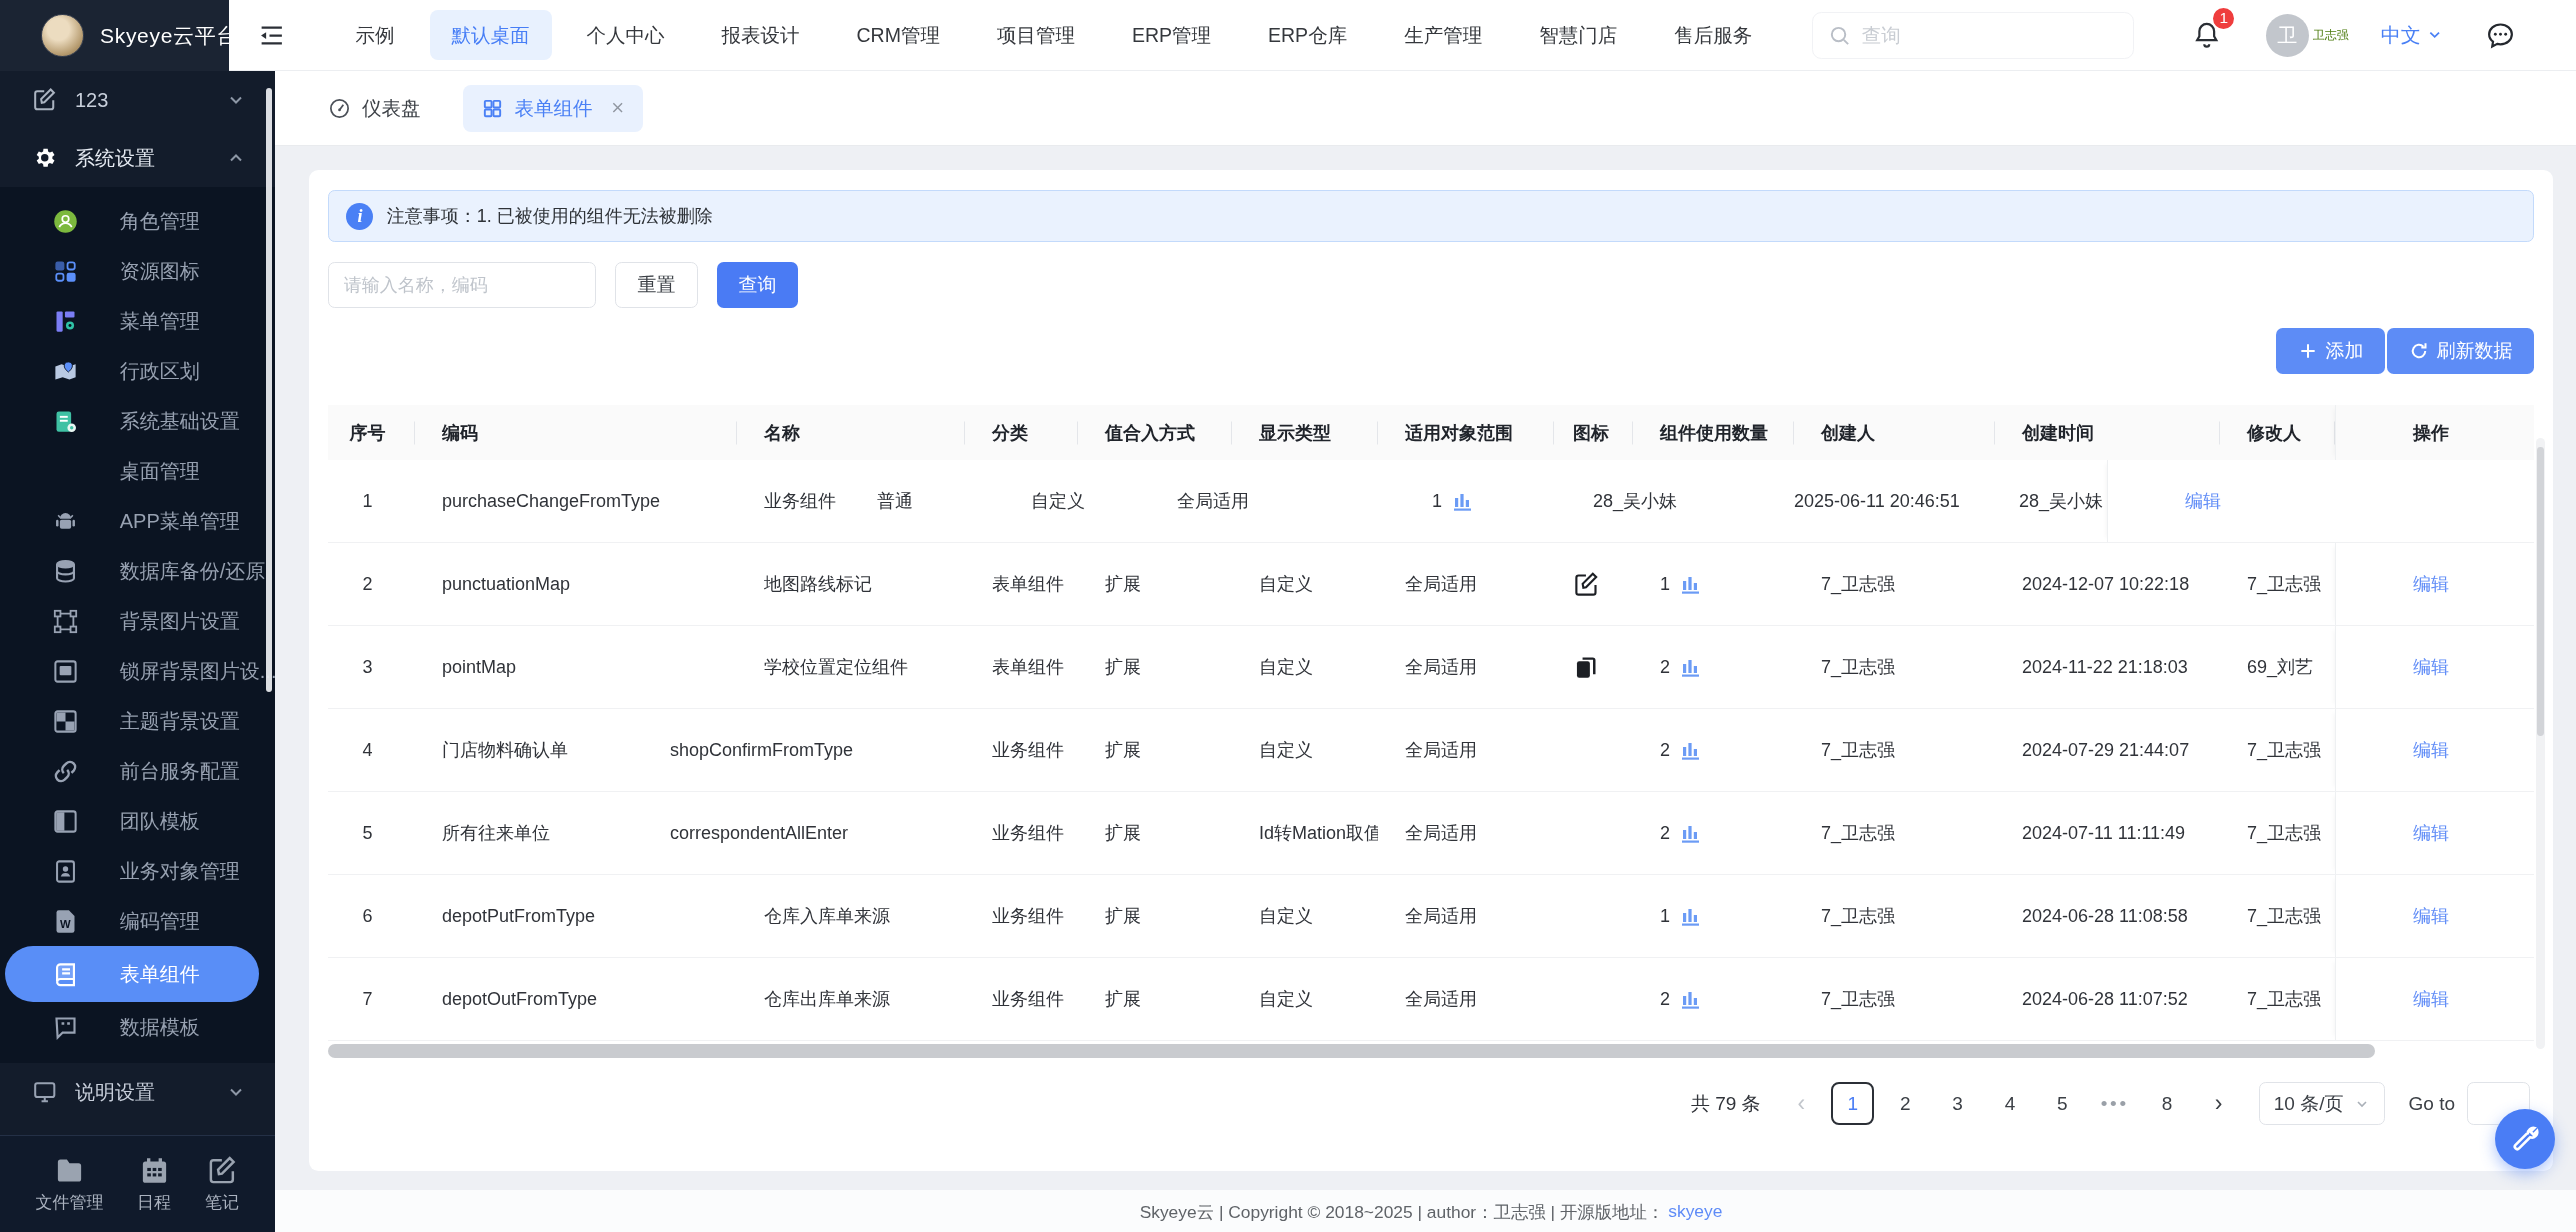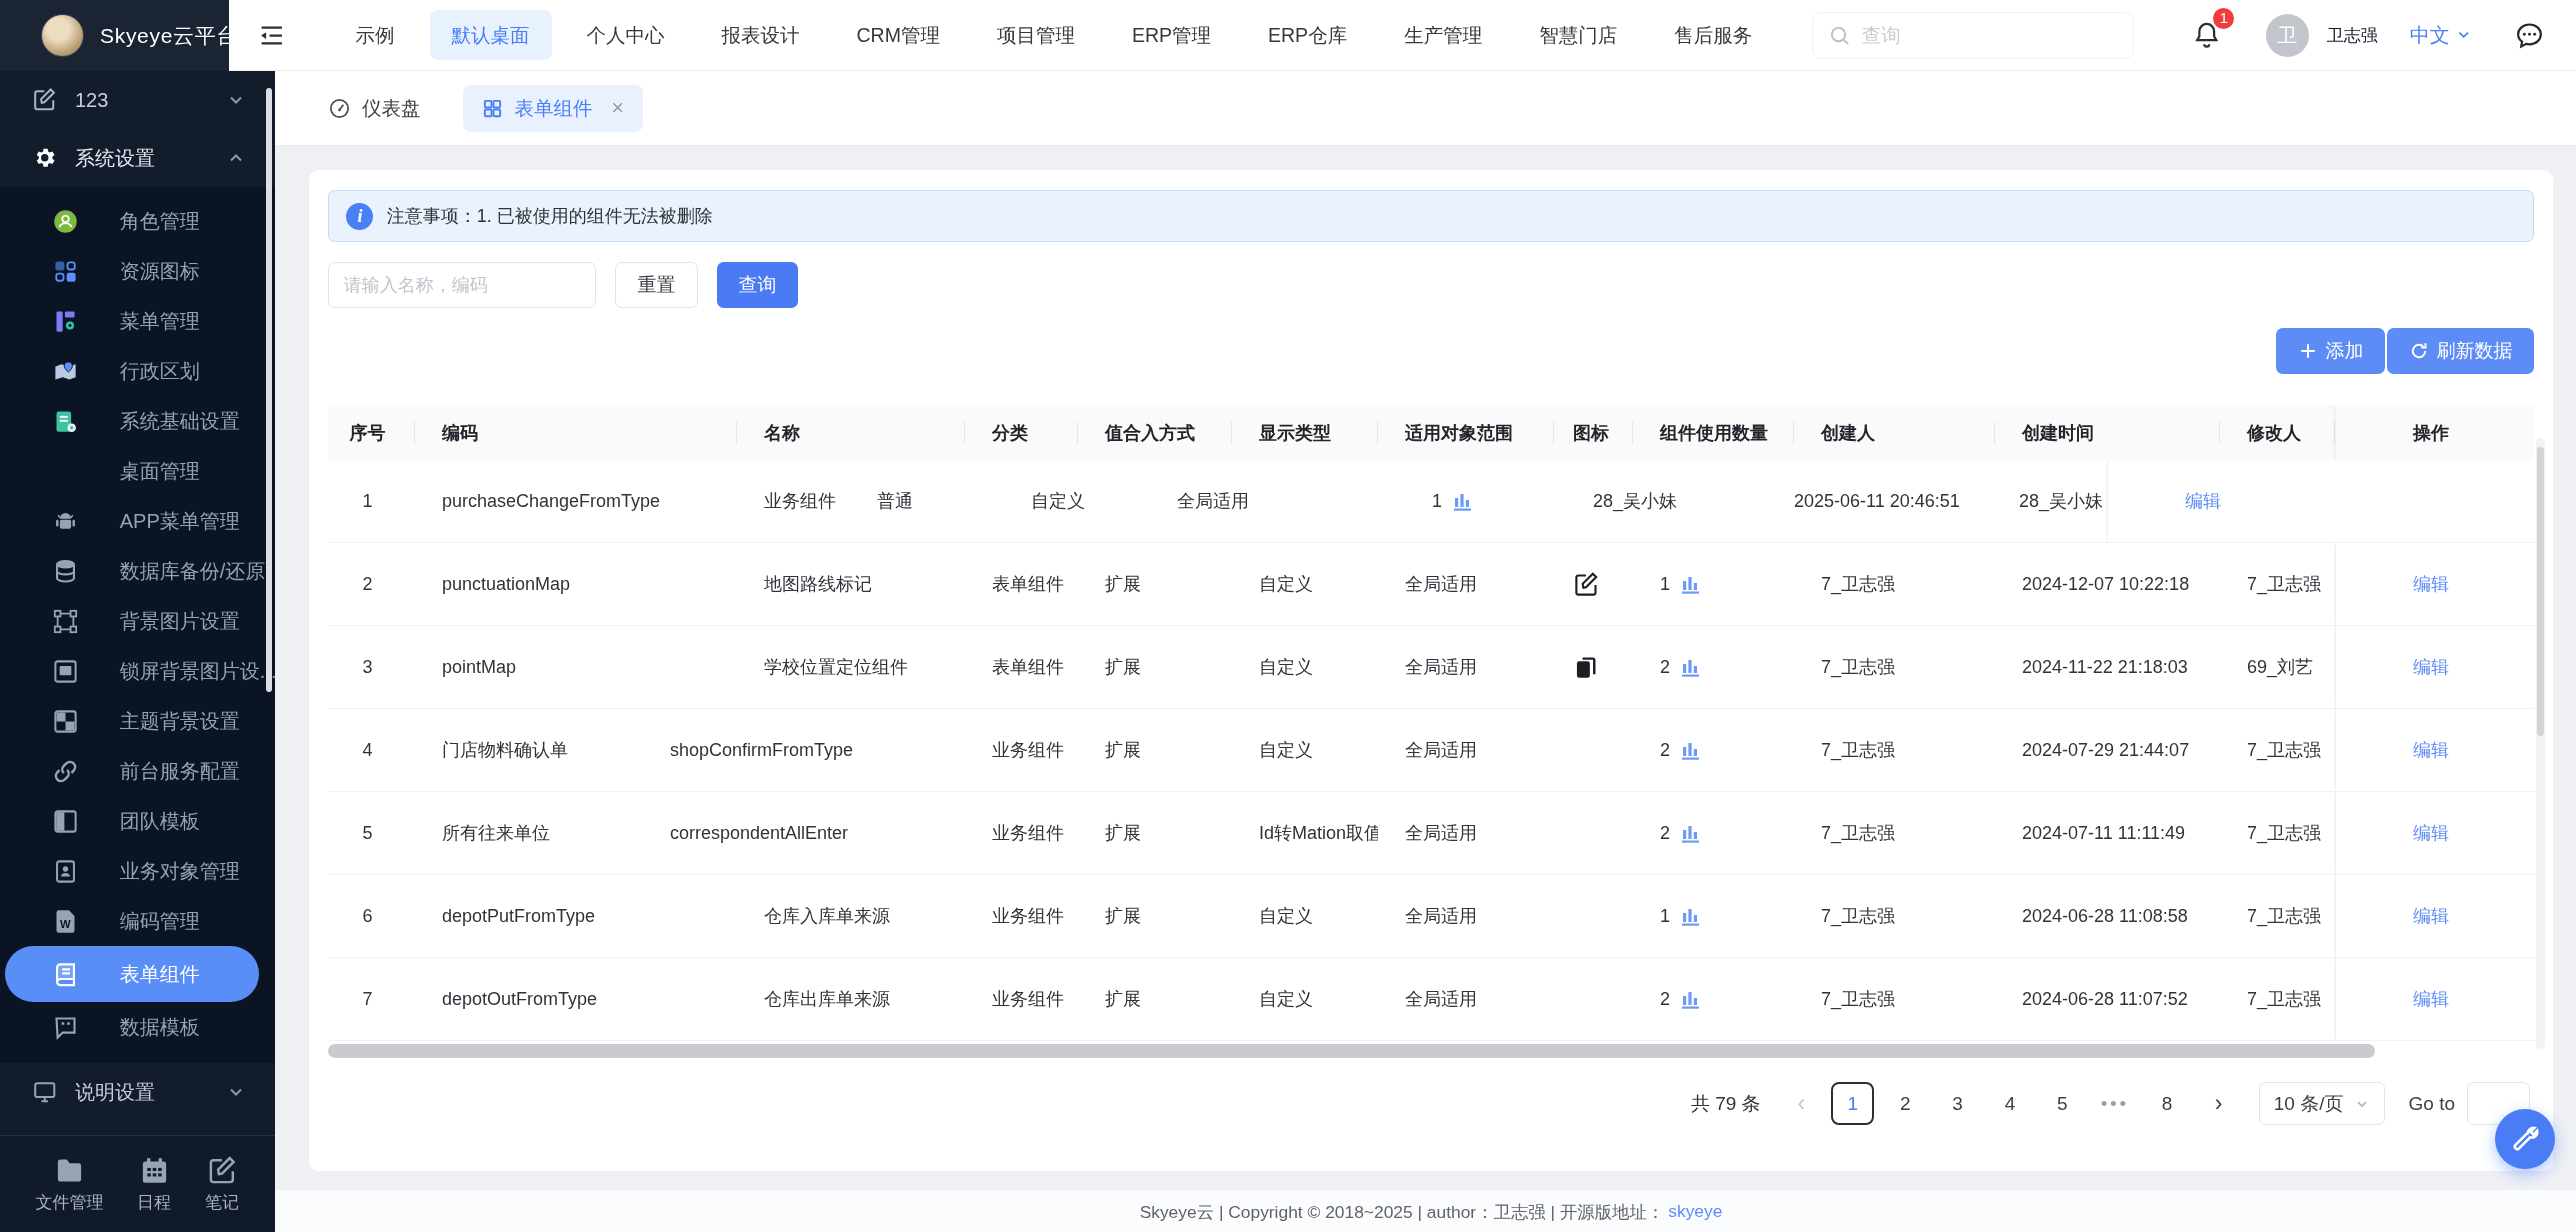--- a/index.html
+++ b/index.html
@@ -22,21 +22,21 @@
     display:flex; align-items:center; padding:0 14.8px; gap:10.7px; }
   .top-search .sicon { width:23px; height:23px; color:#b9bec6; flex:none; }
   .top-search input { border:none; outline:none; font-size:19.5px; width:100%; color:#333; background:transparent; }
   .top-search input::placeholder { color:#c9cdd3; }
   .bell-wrap { position:relative; margin-left:58px; width:29.5px; height:32px; color:#2a2e34; cursor:pointer; flex:none; }
   .badge { position:absolute; top:-13.4px; right:-14.8px; min-width:25.5px; height:25.5px; border-radius:12.7px;
     background:#ef3d3d; color:#fff; font-size:15.4px; display:flex; align-items:center; justify-content:center;
     border:2px solid #fff; padding:0 4px; }
   .avatar { width:43px; height:43px; border-radius:50%; background:#c2c6cc; color:#fff; font-size:20px;
     display:flex; align-items:center; justify-content:center; margin-left:44px; flex:none; cursor:pointer; }
-  .username { font-size:17px; color:#0f172a; margin-left:18px; white-space:nowrap; }
+  .username { font-size:12px; color:#4d7c0f; margin-left:4px; white-space:nowrap; }
   .lang { color:#4a80f5; font-size:20px; margin-left:32px; display:flex; align-items:center; gap:5.4px; cursor:pointer; }
   .lang .chev { width:17.4px; height:17.4px; }
   .chatbtn { width:31px; height:31px; margin-left:42px; color:#24282e; cursor:pointer; }
 
   
   .main { display:flex; height:1162px; }
   .sidebar { width:275px; flex:none; background:#131c2b; position:relative; display:flex; flex-direction:column; }
   .side-scroll { flex:1; overflow:hidden; position:relative; }
   .side-row { display:flex; align-items:center; height:58px; padding:0 29.5px 0 32px; cursor:pointer; }
   .side-row .g-icon { width:25.5px; height:25.5px; color:#aab3c0; flex:none; }

